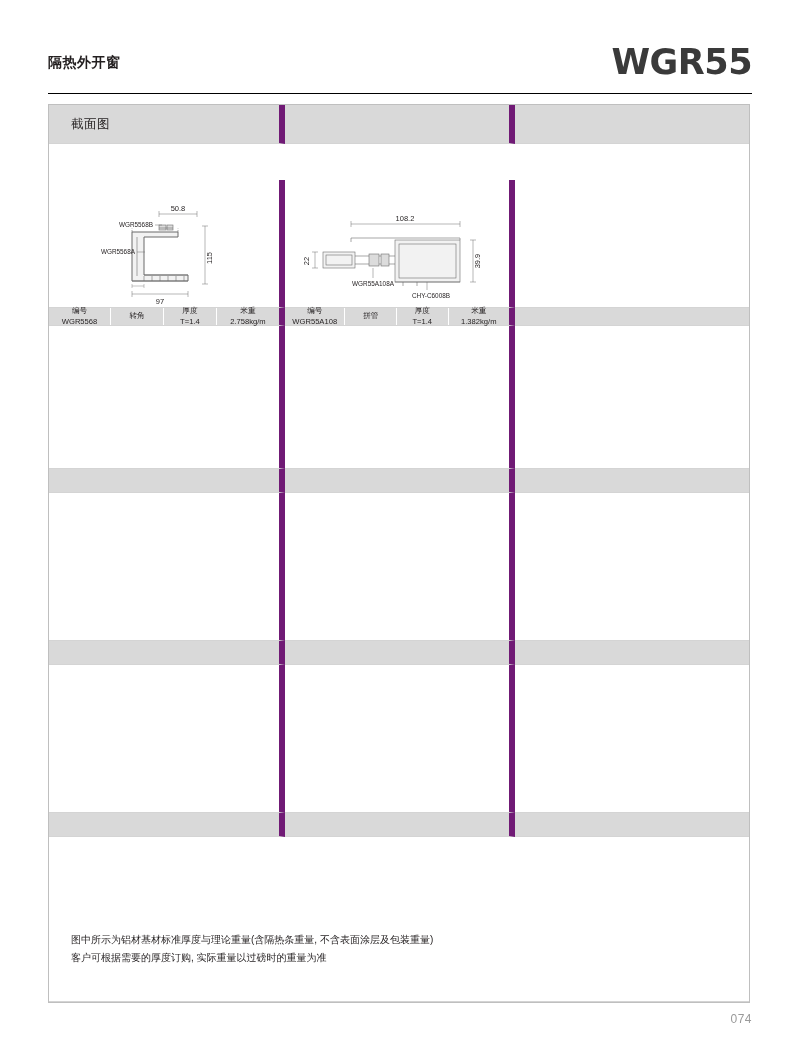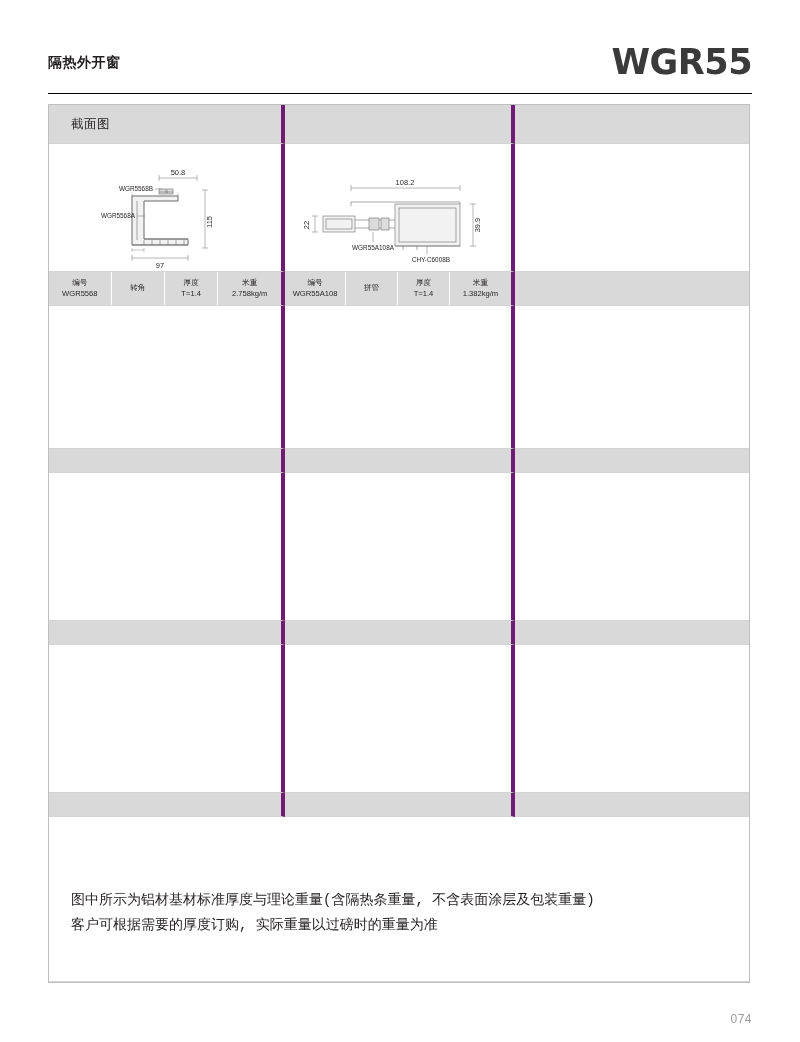--- a/index.html
+++ b/index.html
@@ -70,21 +70,21 @@
     border-collapse: collapse;
     box-sizing: border-box;
   }
   .row {
     display: flex;
     width: 100%;
     box-sizing: border-box;
   }
   .cell {
     box-sizing: border-box;
-    border-right: 4px solid #701a75;
+    border-right: 6px solid #701a75;
     border-bottom: 1px solid #d4d4d4;
     position: relative;
   }
   .cell:last-child { border-right: none; }
 
   .col-a { width: 236px; }
   .col-b { width: 230px; }
   .col-c { width: 234px; }
 
   
@@ -93,27 +93,27 @@
   }
   .band-row { height: 39px; }
   .band-label {
     font-size: 12.5px;
     color: #231f20;
     padding: 11px 0 0 22px;
     letter-spacing: 0.5px;
   }
 
   
-  .draw-row { height: 128px; }
+  .draw-row { height: 128px; margin-top: 36px; }
   .draw-cell {
     overflow: hidden;
   }
 
   
-  .spec-row { height: 34px; background: #d9d9d9; }
+  .spec-row { height: 18px; background: #d9d9d9; }
   .spec-group {
     display: flex;
     height: 100%;
     box-sizing: border-box;
   }
   .spec-cell {
     box-sizing: border-box;
     border-right: 1px solid #ffffff;
     display: flex;
     flex-direction: column;
@@ -135,26 +135,25 @@
   .tall-2 { height: 148px; }
   .tall-3 { height: 148px; }
   .note-row { height: 165px; }
 
   .thin-band { height: 24px; background: #d9d9d9; }
 
   
   .note-text {
     position: absolute;
     left: 22px;
-    bottom: 44px;
-    font-size: 14px;
+    bottom: 35px;
+    font-size: 10px;
     line-height: 1.75;
     color: #231f20;
     white-space: nowrap;
-    font-family: Liberation Mono, monospace;
   }
 
   
   .dwg {
     position: absolute;
     inset: 0;
   }
   .dwg svg { display: block; }
 
   

